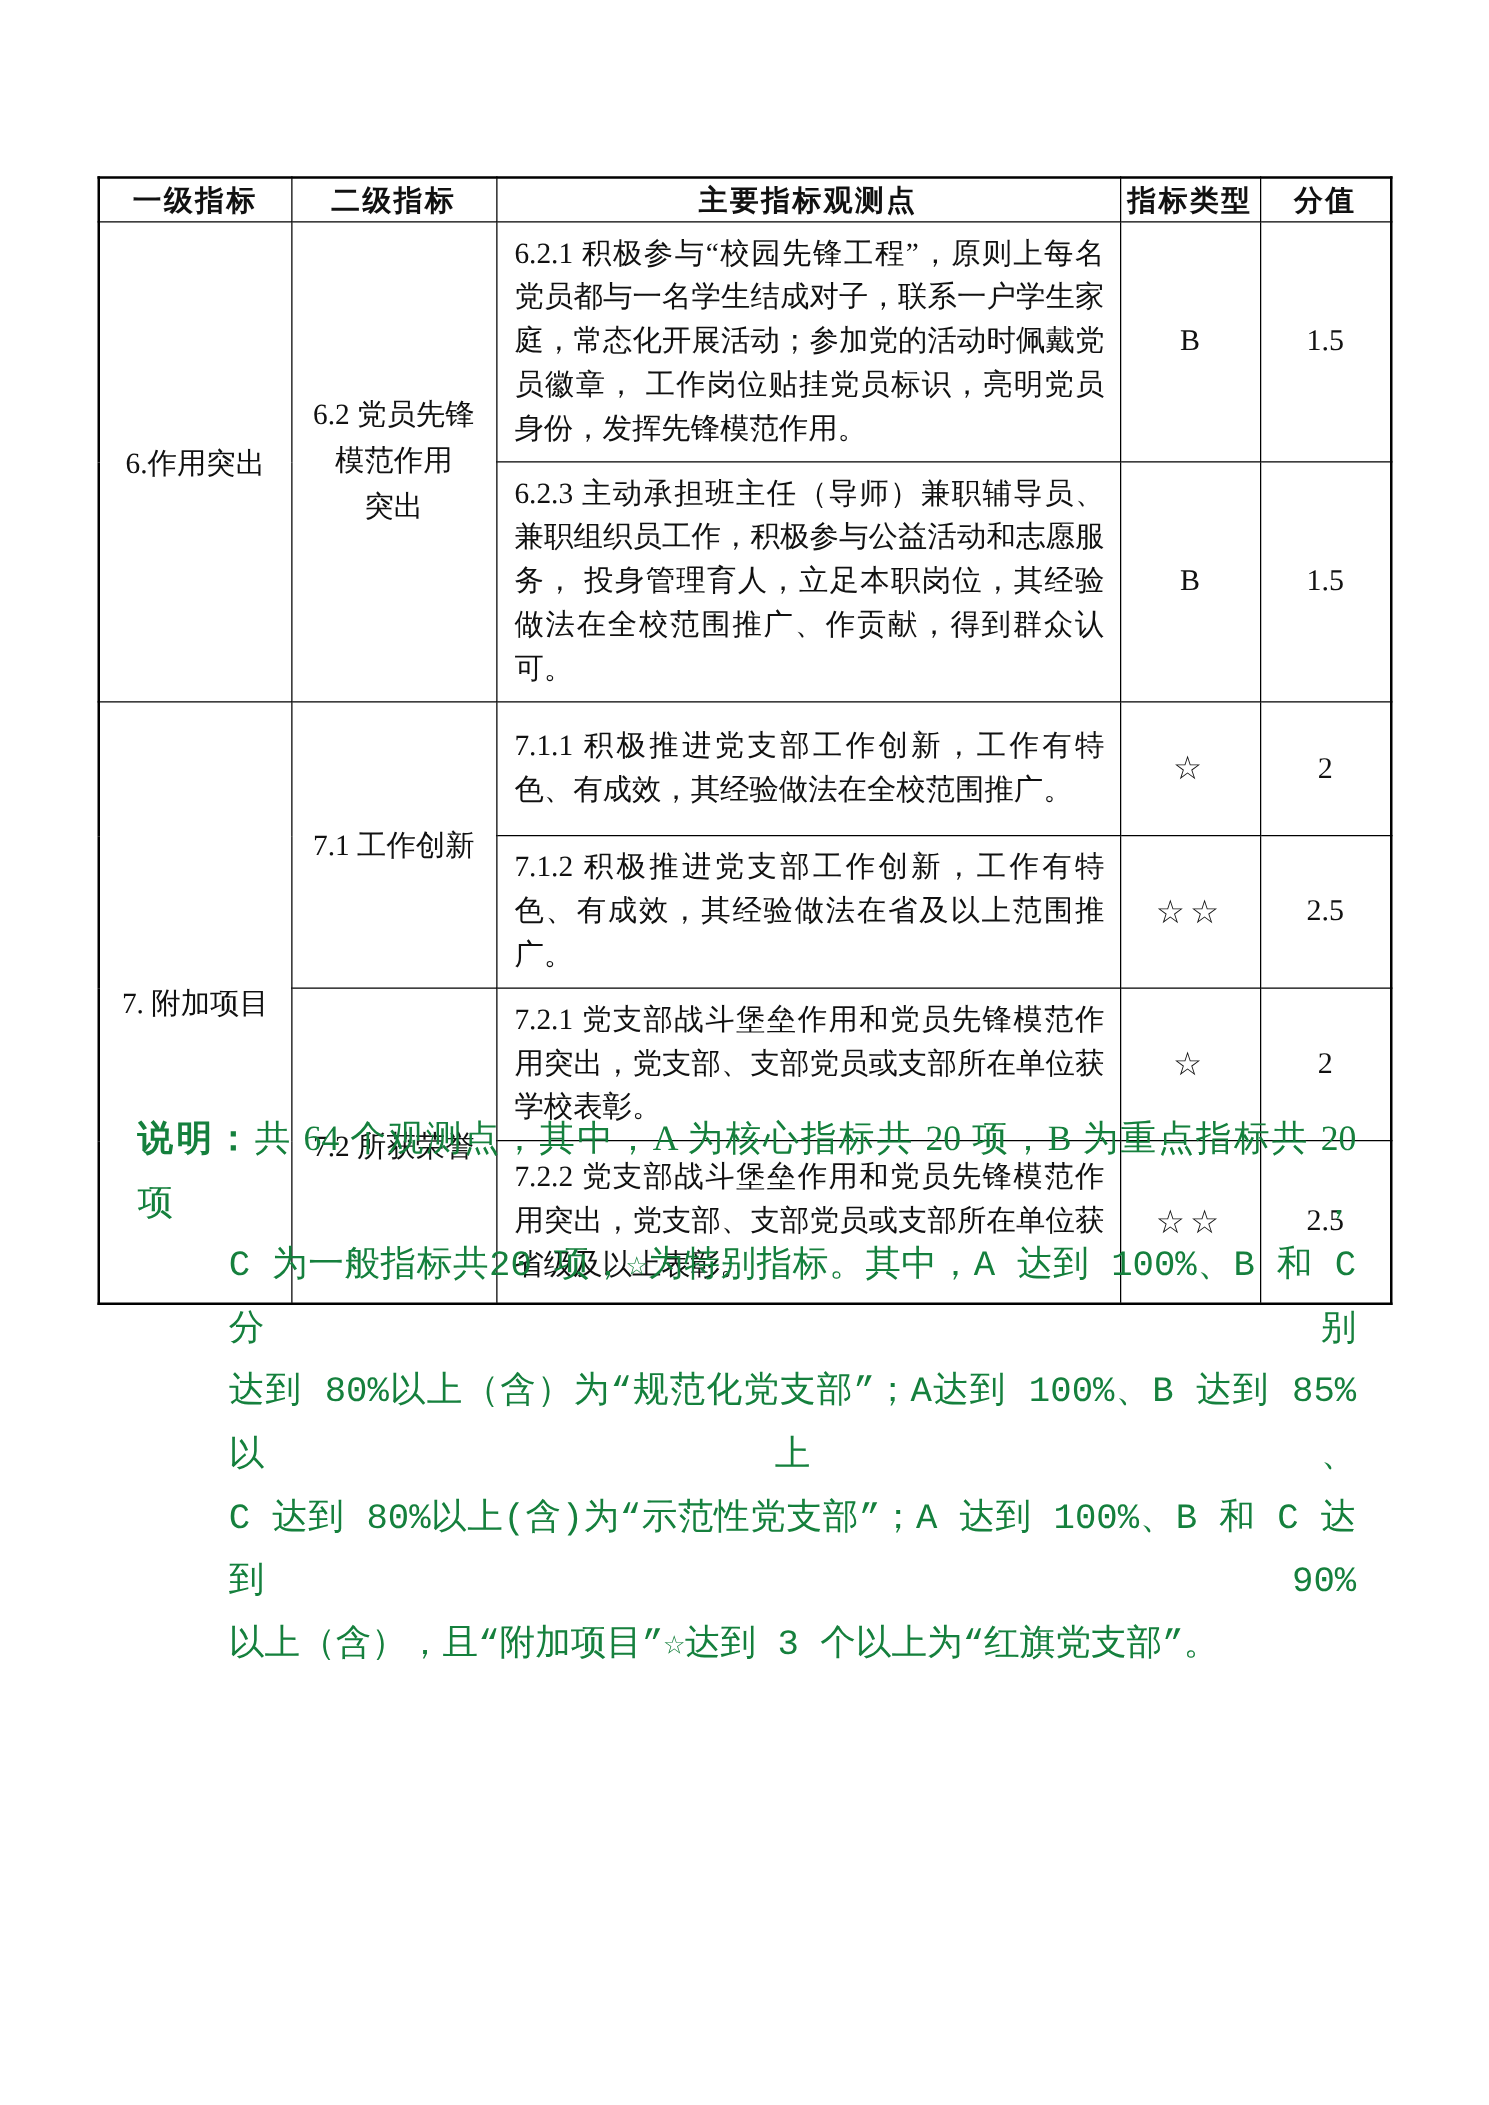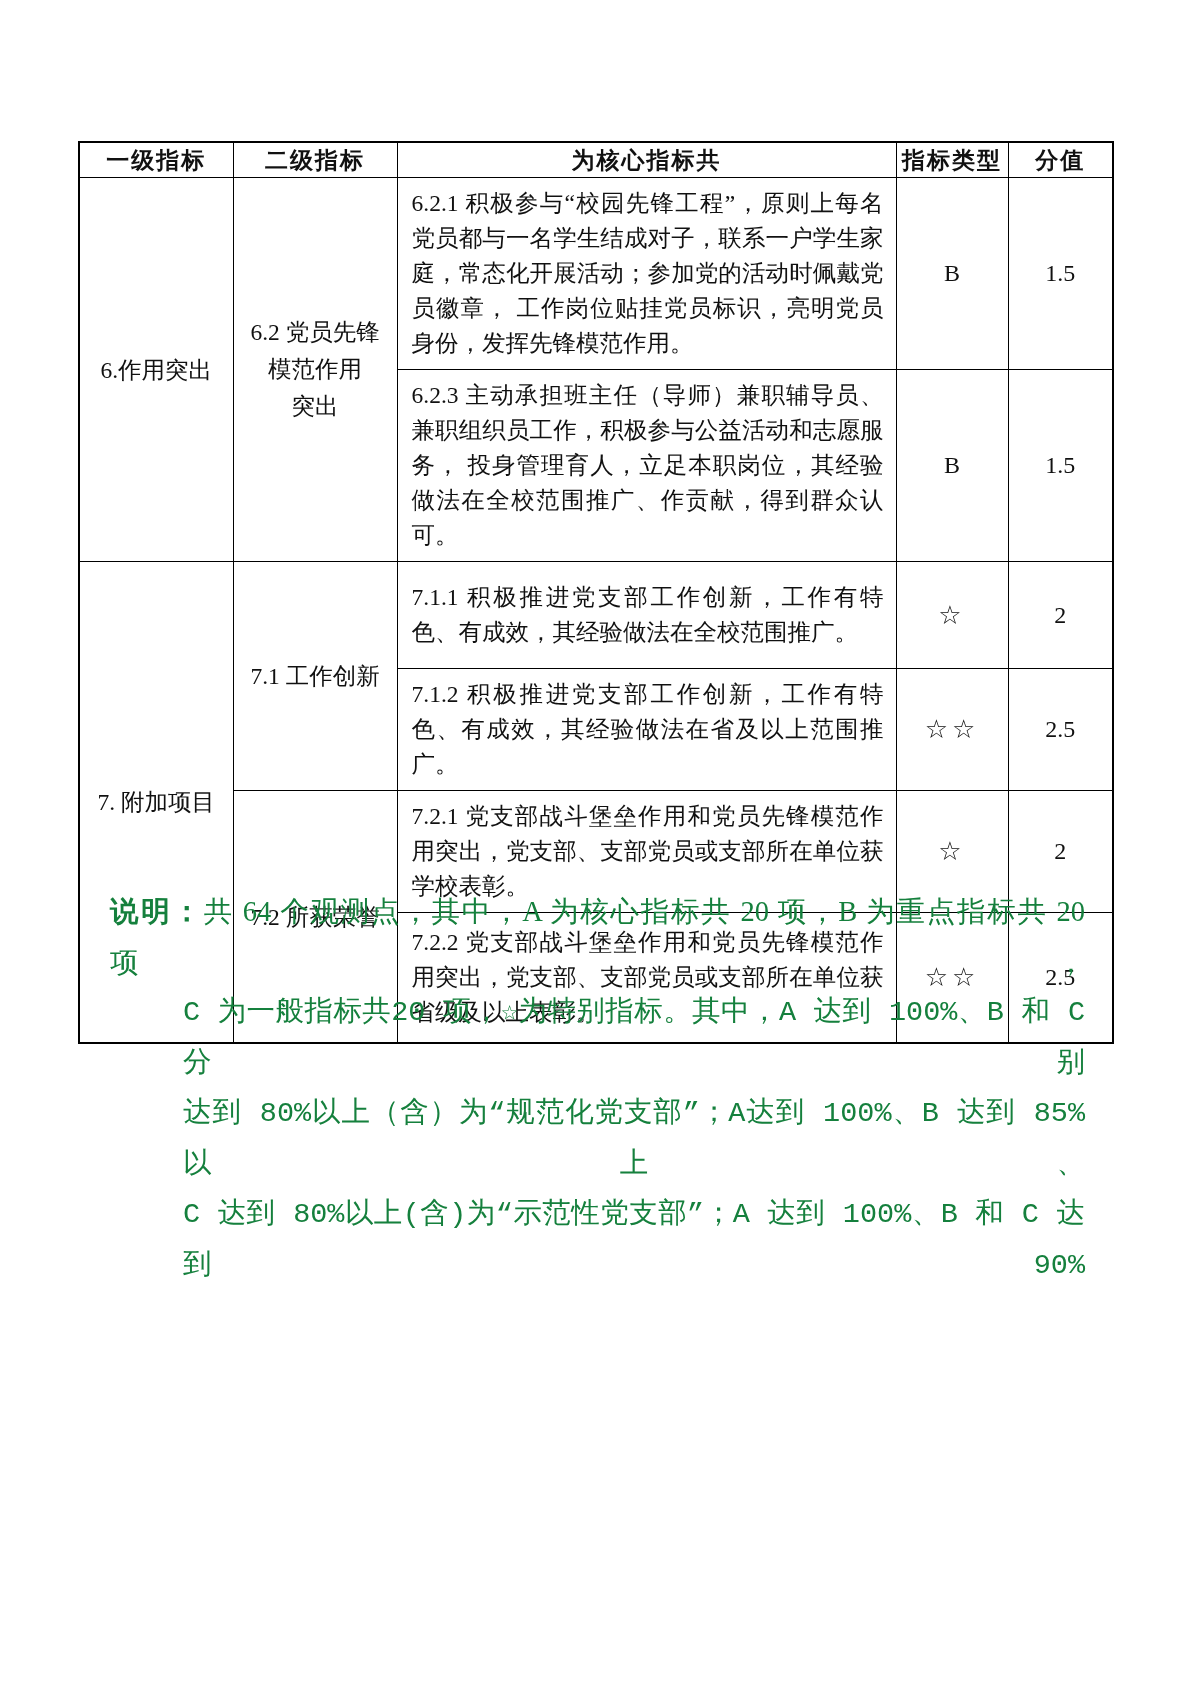--- a/index.html
+++ b/index.html
@@ -123,21 +123,21 @@
       <col class="c1">
         <col class="c2">
         <col class="c3">
         <col class="c4">
         <col class="c5">
     </colgroup>
     <thead>
       <tr>
         <th>一级指标</th>
         <th>二级指标</th>
-        <th>为核心指标共</th>
+        <th>主要指标观测点</th>
         <th>指标类型</th>
         <th>分值</th>
       </tr>
     </thead>
     <tbody>
       <tr>
         <td class="cell-center" rowspan="2">6.作用突出</td>
         <td class="cell-center" rowspan="2">
           <div class="lvl2-line">6.2 党员先锋</div>
           <div class="lvl2-line">模范作用</div>
@@ -178,17 +178,18 @@
     </tbody>
   </table>
 
   <div class="note">
     <div class="note-line">
       <span class="note-label">说明：</span><span>共 64 个观测点，其中，A 为核心指标共 20 项，B 为重点指标共 20 项，</span>
     </div>
     <div class="note-line indent">C 为一般指标共20 项，☆为特别指标。其中，A 达到 100%、B 和 C 分别</div>
     <div class="note-line indent">达到 80%以上（含）为“规范化党支部”；A达到 100%、B 达到 85%以上、</div>
     <div class="note-line indent">C 达到 80%以上(含)为“示范性党支部”；A 达到 100%、B 和 C 达到 90%</div>
+    <div class="note-line indent last">以上（含），且“附加项目”☆达到 3 个以上为“红旗党支部”。</div>
   </div>
 
   <div class="page-number">— 26 —</div>
 
 </div>
 
 </body></html>

